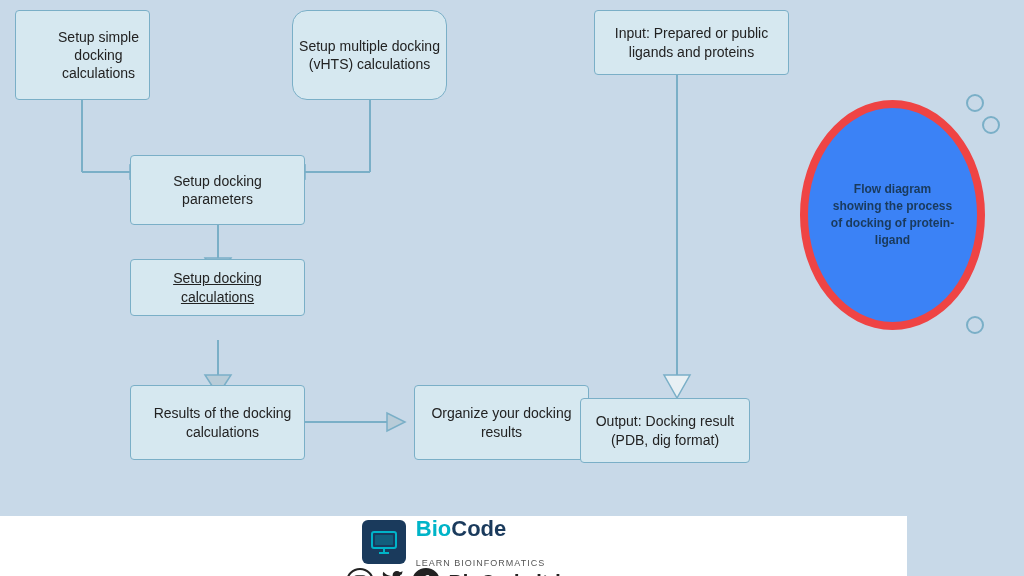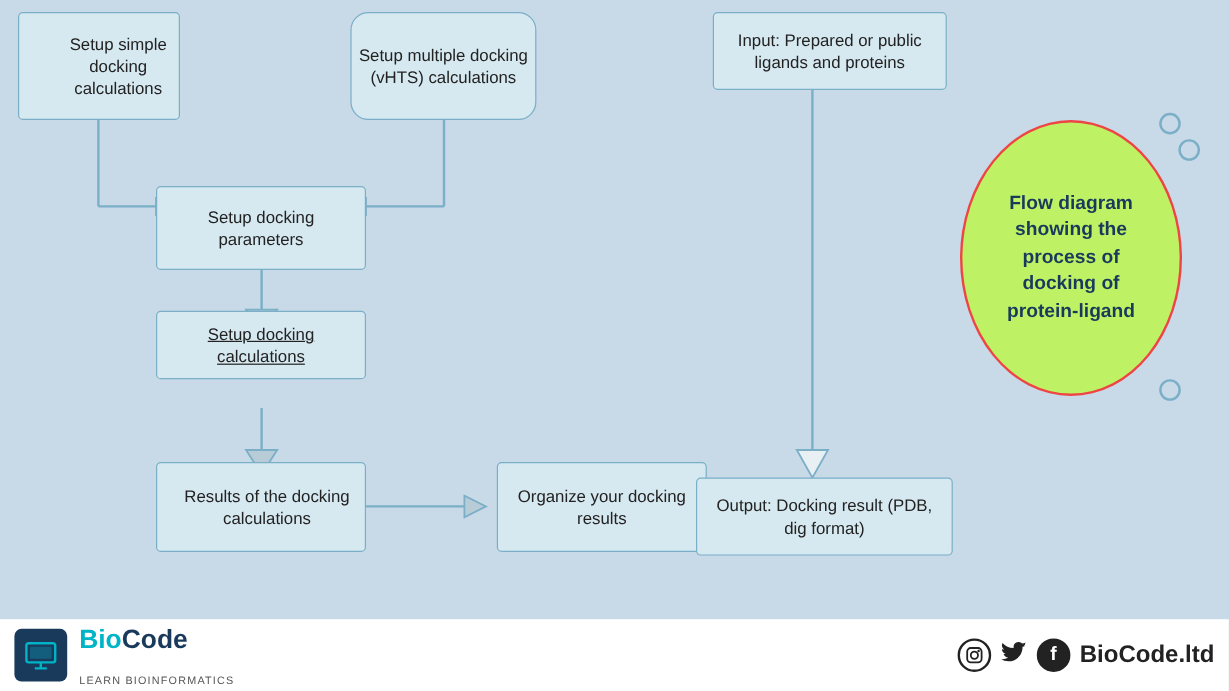--- a/index.html
+++ b/index.html
@@ -43,27 +43,27 @@
       height: 576px;
       pointer-events: none;
     }
 
     
     .oval {
       position: absolute;
       width: 185px;
       height: 230px;
       border-radius: 50%;
-      background: #bef264;
-      border: 2px solid #ef4444;
+      background: #3b82f6;
+      border: 8px solid #ef4444;
       display: flex;
       align-items: center;
       justify-content: center;
       text-align: center;
-      font-size: 16px;
+      font-size: 12px;
       font-weight: bold;
       color: #1a3a5c;
       padding: 20px;
       line-height: 1.4;
       top: 100px;
       left: 800px;
     }
 
     
     .oval-circle {
@@ -73,27 +73,28 @@
       border-radius: 50%;
       background: #c8d9e8;
       border: 2px solid #7aafc7;
     }
 
     
     .footer {
       position: absolute;
       bottom: 0;
       left: 0;
-      width: 1024px;
+      width: 907px;
       height: 60px;
       background: white;
       display: flex;
       align-items: center;
       justify-content: space-between;
-      padding: 0 12px;
+      padding: 0 33px;
+      flex-direction: column;
     }
 
     .logo-area {
       display: flex;
       align-items: center;
       gap: 10px;
     }
 
     .logo-icon {
       width: 44px;
@@ -208,21 +209,21 @@
   </div>
 
   <div class="box" style="left:130px;top:385px;width:175px;height:75px;padding-left:16px;">
     <span>Results of the docking calculations</span>
   </div>
 
   <div class="box" style="left:390px;top:385px;width:175px;height:75px;margin-left:24px;">
     <span>Organize your docking results</span>
   </div>
 
-  <div class="box" style="left:580px;top:398px;width:214px;height:65px;">
+  <div class="box" style="left:580px;top:398px;width:170px;height:65px;">
     <span>Output: Docking result (PDB, dig format)</span>
   </div>
 
   <div class="oval">
     <span>Flow diagram showing the process of docking of protein-ligand</span>
   </div>
 
   <div class="oval-circle" style="top:94px; left:966px;"></div>
   <div class="oval-circle" style="top:116px; left:982px;"></div>
   <div class="oval-circle" style="top:316px; left:966px;"></div>

